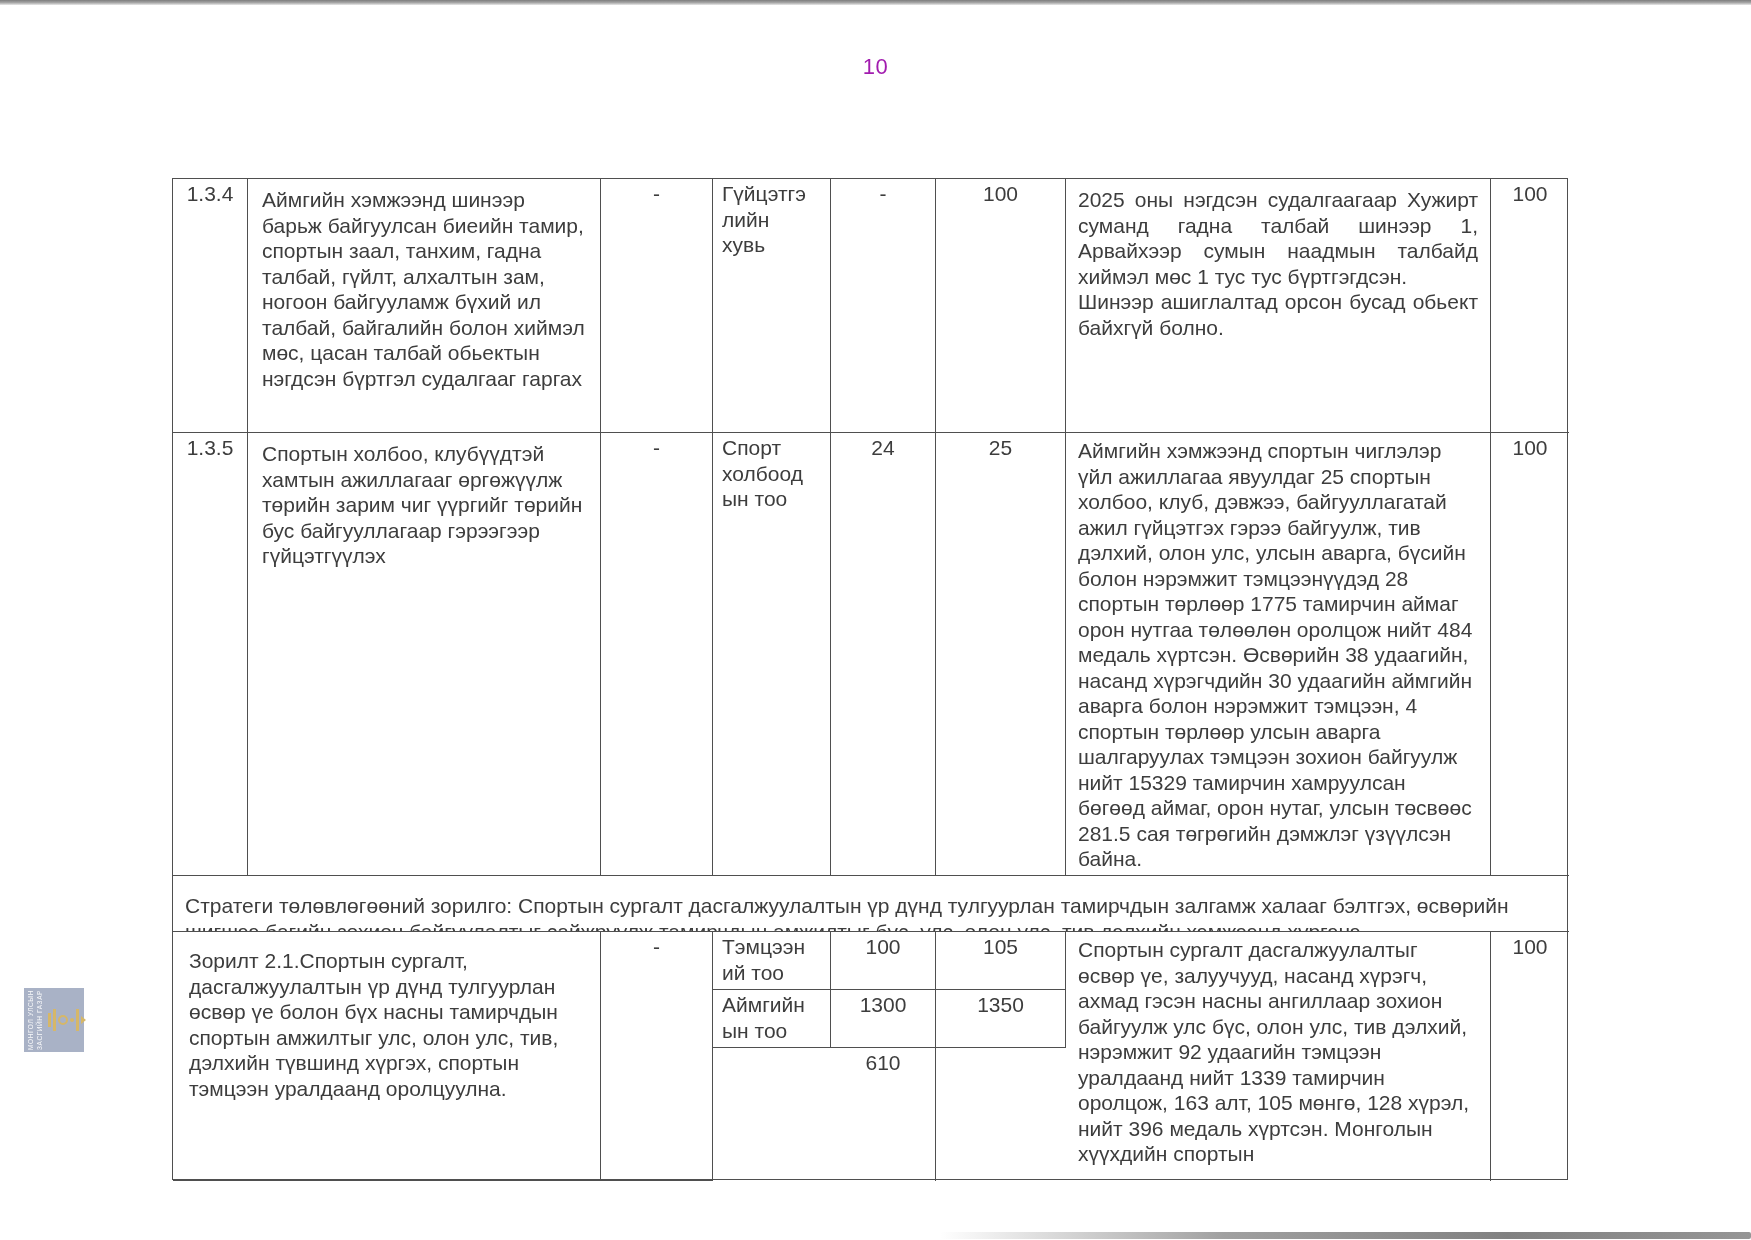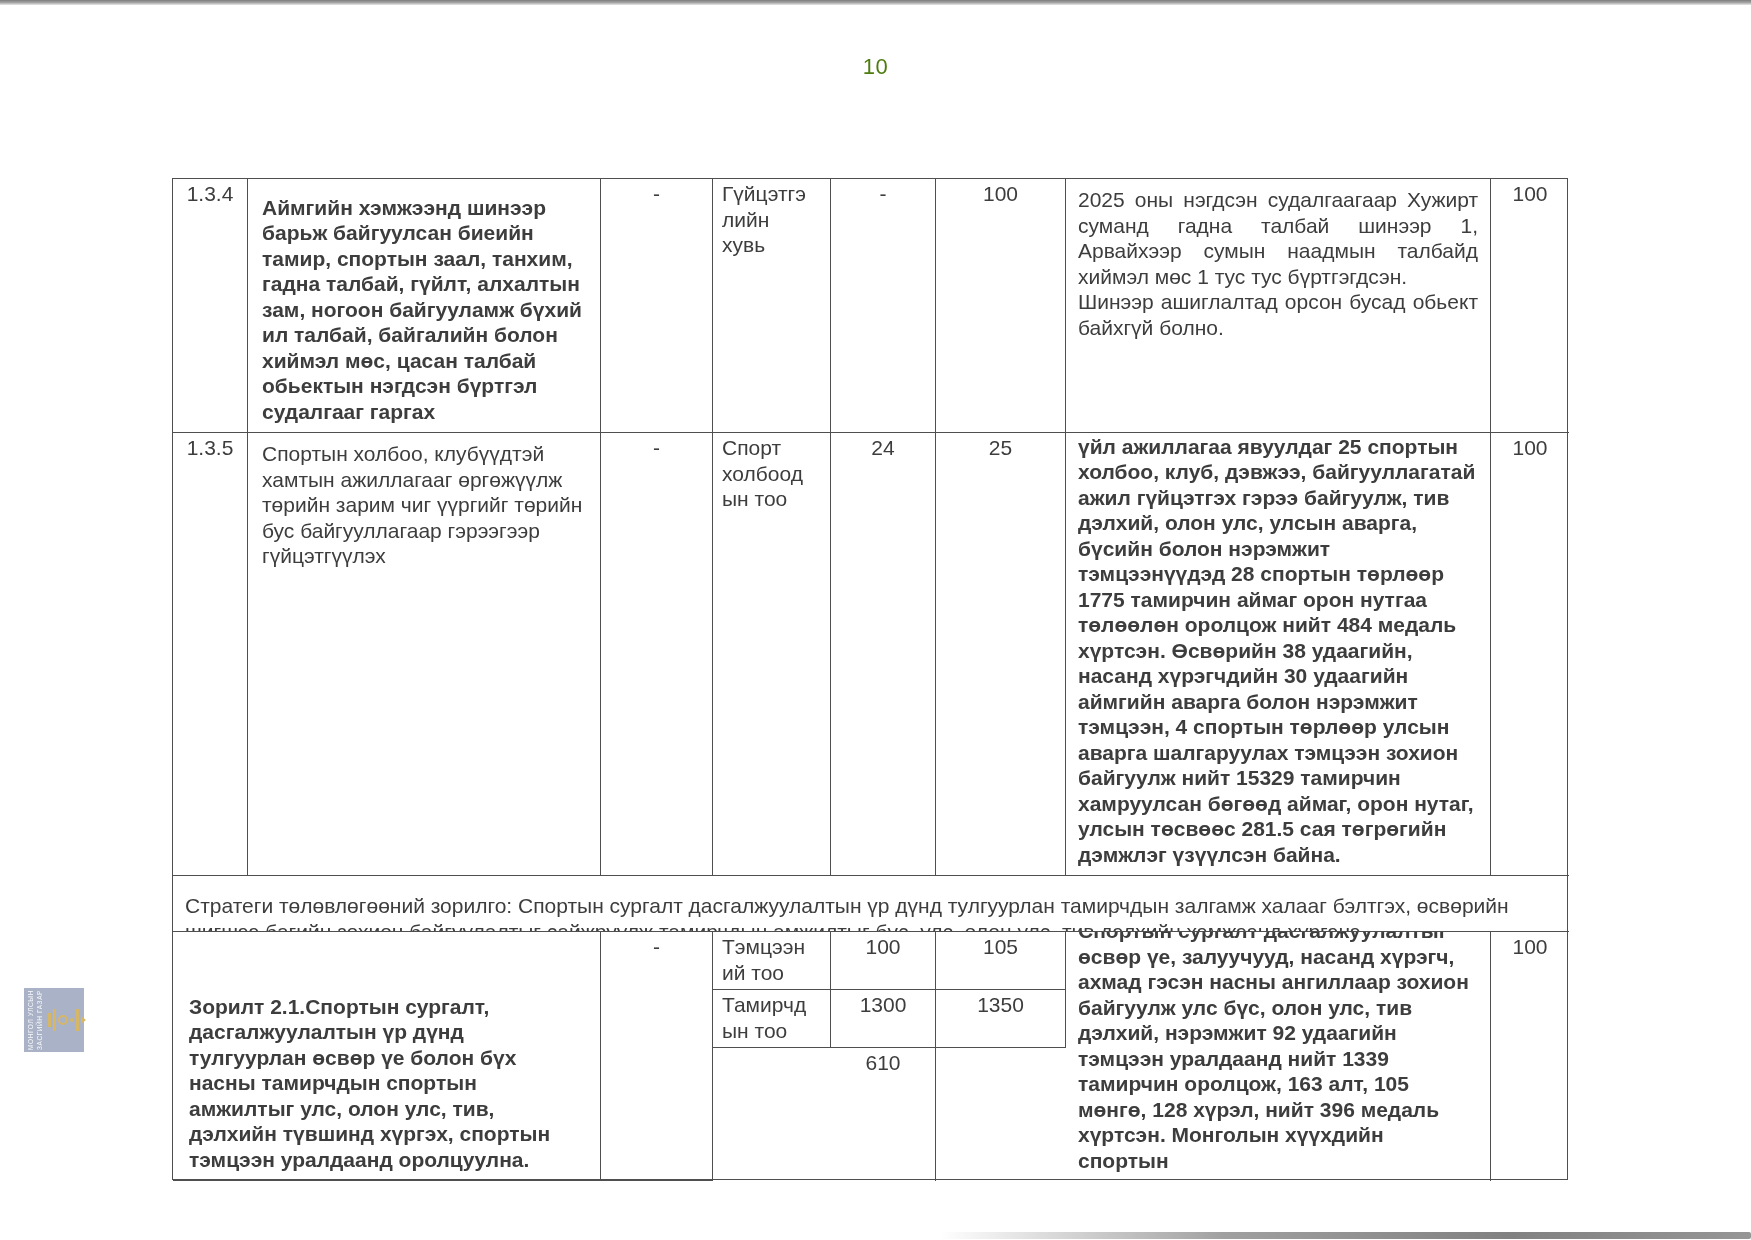--- a/index.html
+++ b/index.html
@@ -8,21 +8,21 @@
     font-family:"Liberation Sans","DejaVu Sans",sans-serif;
     color:#3d3d3d;
   }
   
   .scan-top{position:absolute;left:0;top:0;width:1751px;height:5px;
     background:linear-gradient(to bottom,#7d7d7d 0%,#a8a8a8 55%,#e9e9e9 100%);}
   .scan-bottom{position:absolute;left:940px;top:1232px;width:811px;height:7px;
     background:linear-gradient(to right,rgba(45,45,45,0) 0%,rgba(45,45,45,.45) 35%,rgba(45,45,45,.6) 70%,rgba(45,45,45,.5) 100%);
     border-radius:2px;}
   .page-number{position:absolute;left:0;right:0;top:54px;text-align:center;
-    font-size:22px;color:#4d7c0f;letter-spacing:.5px;}
+    font-size:22px;color:#a21caf;letter-spacing:.5px;}
 
   
   .stamp{position:absolute;left:24px;top:988px;width:60px;height:64px;
     background:#a9b2c6;display:flex;align-items:center;}
   .stamp-text{display:flex;gap:1px;margin-left:3px;}
   .stamp-text span{
     writing-mode:vertical-rl;transform:rotate(180deg);
     font-size:6.5px;line-height:8px;color:rgba(255,255,255,.92);
     letter-spacing:.6px;white-space:nowrap;}
   .soyombo{display:flex;align-items:center;gap:2px;margin-left:4px;}
@@ -41,21 +41,21 @@
     border:1px solid #4f4f4f;
     font-size:21px;line-height:25.5px;
   }
   .cell{
     border-right:1px solid #4f4f4f;border-bottom:1px solid #4f4f4f;
     box-sizing:border-box;display:flex;justify-content:center;
     overflow:hidden;padding:2px 6px;
   }
   .cell.no-br{border-right:none;}
   .cell.no-bb{border-bottom:none;}
-  .cell.top{align-items:flex-end;font-weight:bold;}
+  .cell.top{align-items:flex-start;}
   .cell.left{justify-content:flex-start;text-align:left;}
   .just{text-align:justify;text-justify:inter-word;}
   .preline{white-space:pre-line;}
   .pad-task{padding:8px 13px 8px 14px;}
   .pad-result{padding:8px 12px;}
   .pad-strategy{padding:4px 12px;margin-top:13px;}
   .goal-task{padding:16px 18px 8px 16px;}
 </style>
 </head>
 <body>
@@ -118,21 +118,21 @@
   <div class="cell top left just goal-task" style="grid-area:4/1/7/3">
       <span>Зорилт 2.1.Спортын сургалт, дасгалжуулалтын үр дүнд тулгуурлан өсвөр үе болон бүх насны тамирчдын спортын амжилтыг улс, олон улс, тив, дэлхийн түвшинд хүргэх, спортын тэмцээн уралдаанд оролцуулна.</span>
     </div>
   <div class="cell" style="grid-area:4/3/7/4">-</div>
 
   <div class="cell left preline" style="grid-area:4/4/5/5;padding-left:9px">Тэмцээн
 ий тоо</div>
   <div class="cell" style="grid-area:4/5/5/6">100</div>
   <div class="cell" style="grid-area:4/6/5/7">105</div>
 
-  <div class="cell left preline" style="grid-area:5/4/6/5;padding-left:9px">Тамирчд
+  <div class="cell left preline" style="grid-area:5/4/6/5;padding-left:9px">Аймгийн
 ын тоо</div>
   <div class="cell" style="grid-area:5/5/6/6">1300</div>
   <div class="cell" style="grid-area:5/6/6/7">1350</div>
 
   <div class="cell no-bb" style="grid-area:6/5/7/6">610</div>
 
   <div class="cell top left just pad-result no-bb" style="grid-area:4/7/7/8;padding-top:5px">
       <span>Спортын сургалт дасгалжуулалтыг өсвөр үе, залуучууд, насанд хүрэгч, ахмад гэсэн насны ангиллаар зохион байгуулж улс бүс, олон улс, тив дэлхий, нэрэмжит 92 удаагийн тэмцээн уралдаанд нийт 1339 тамирчин оролцож, 163 алт, 105 мөнгө, 128 хүрэл, нийт 396 медаль хүртсэн. Монголын хүүхдийн спортын</span>
     </div>
   <div class="cell no-br no-bb" style="grid-area:4/8/7/9">100</div>

